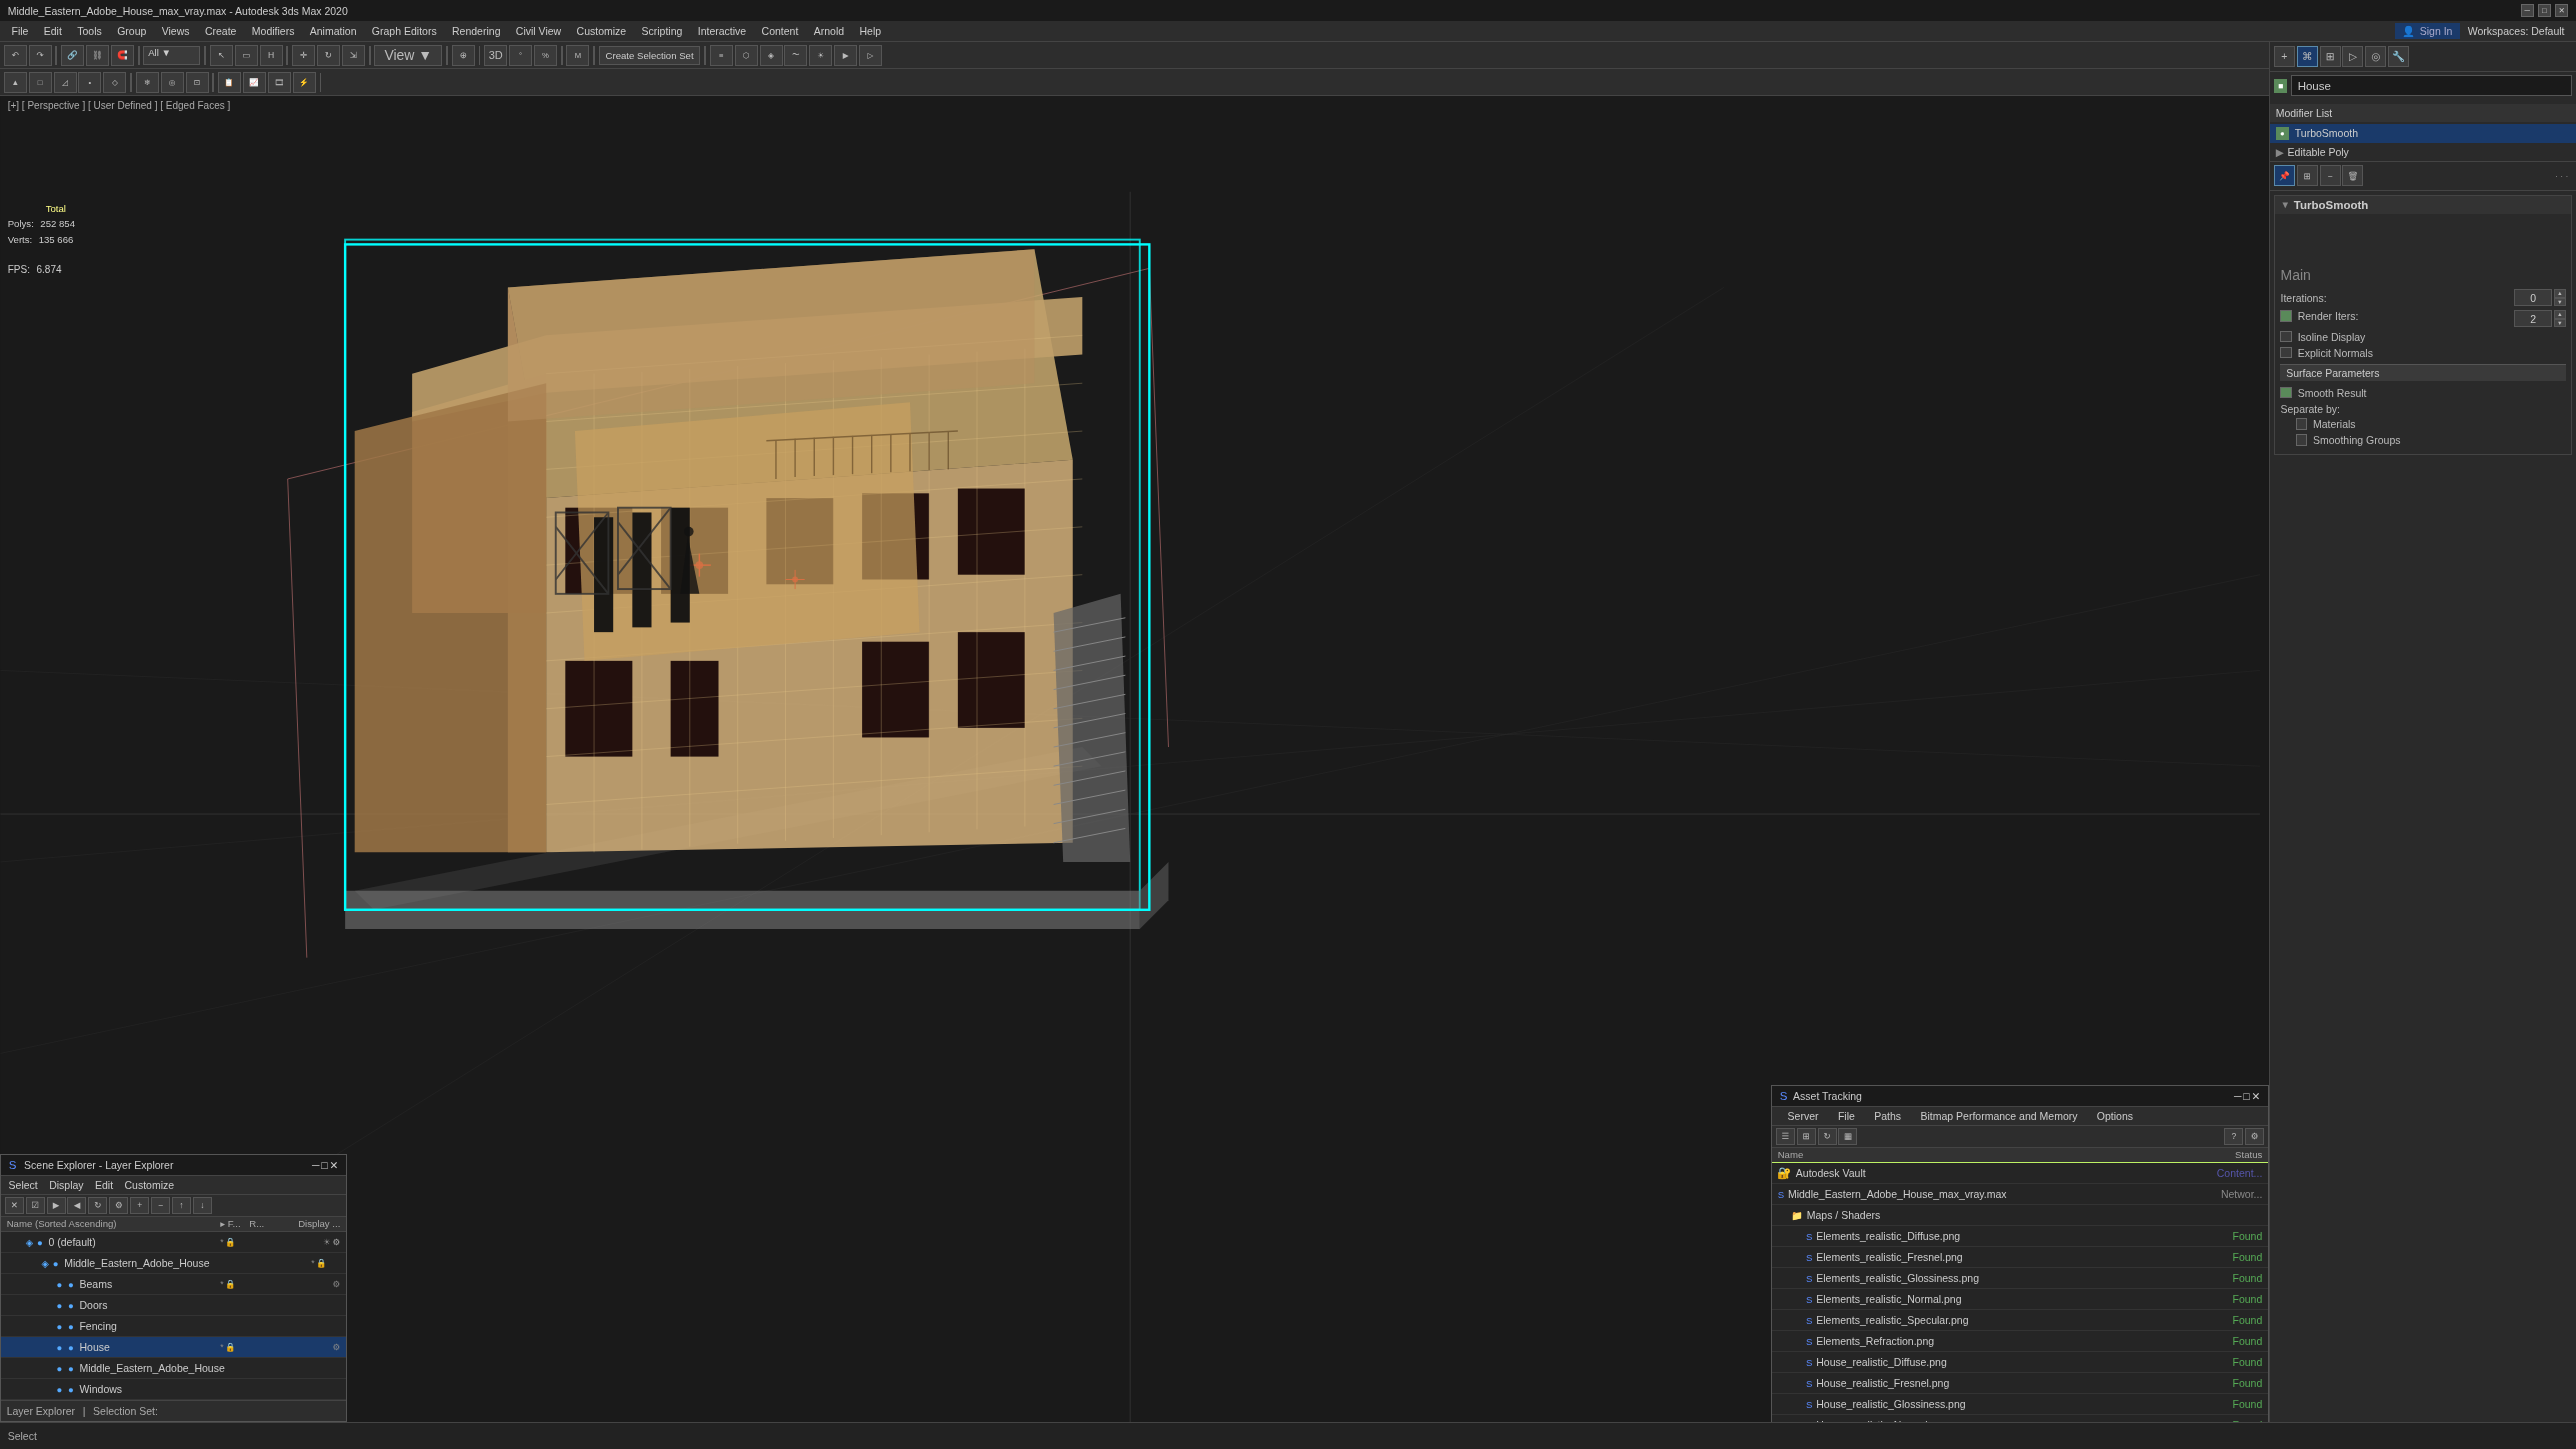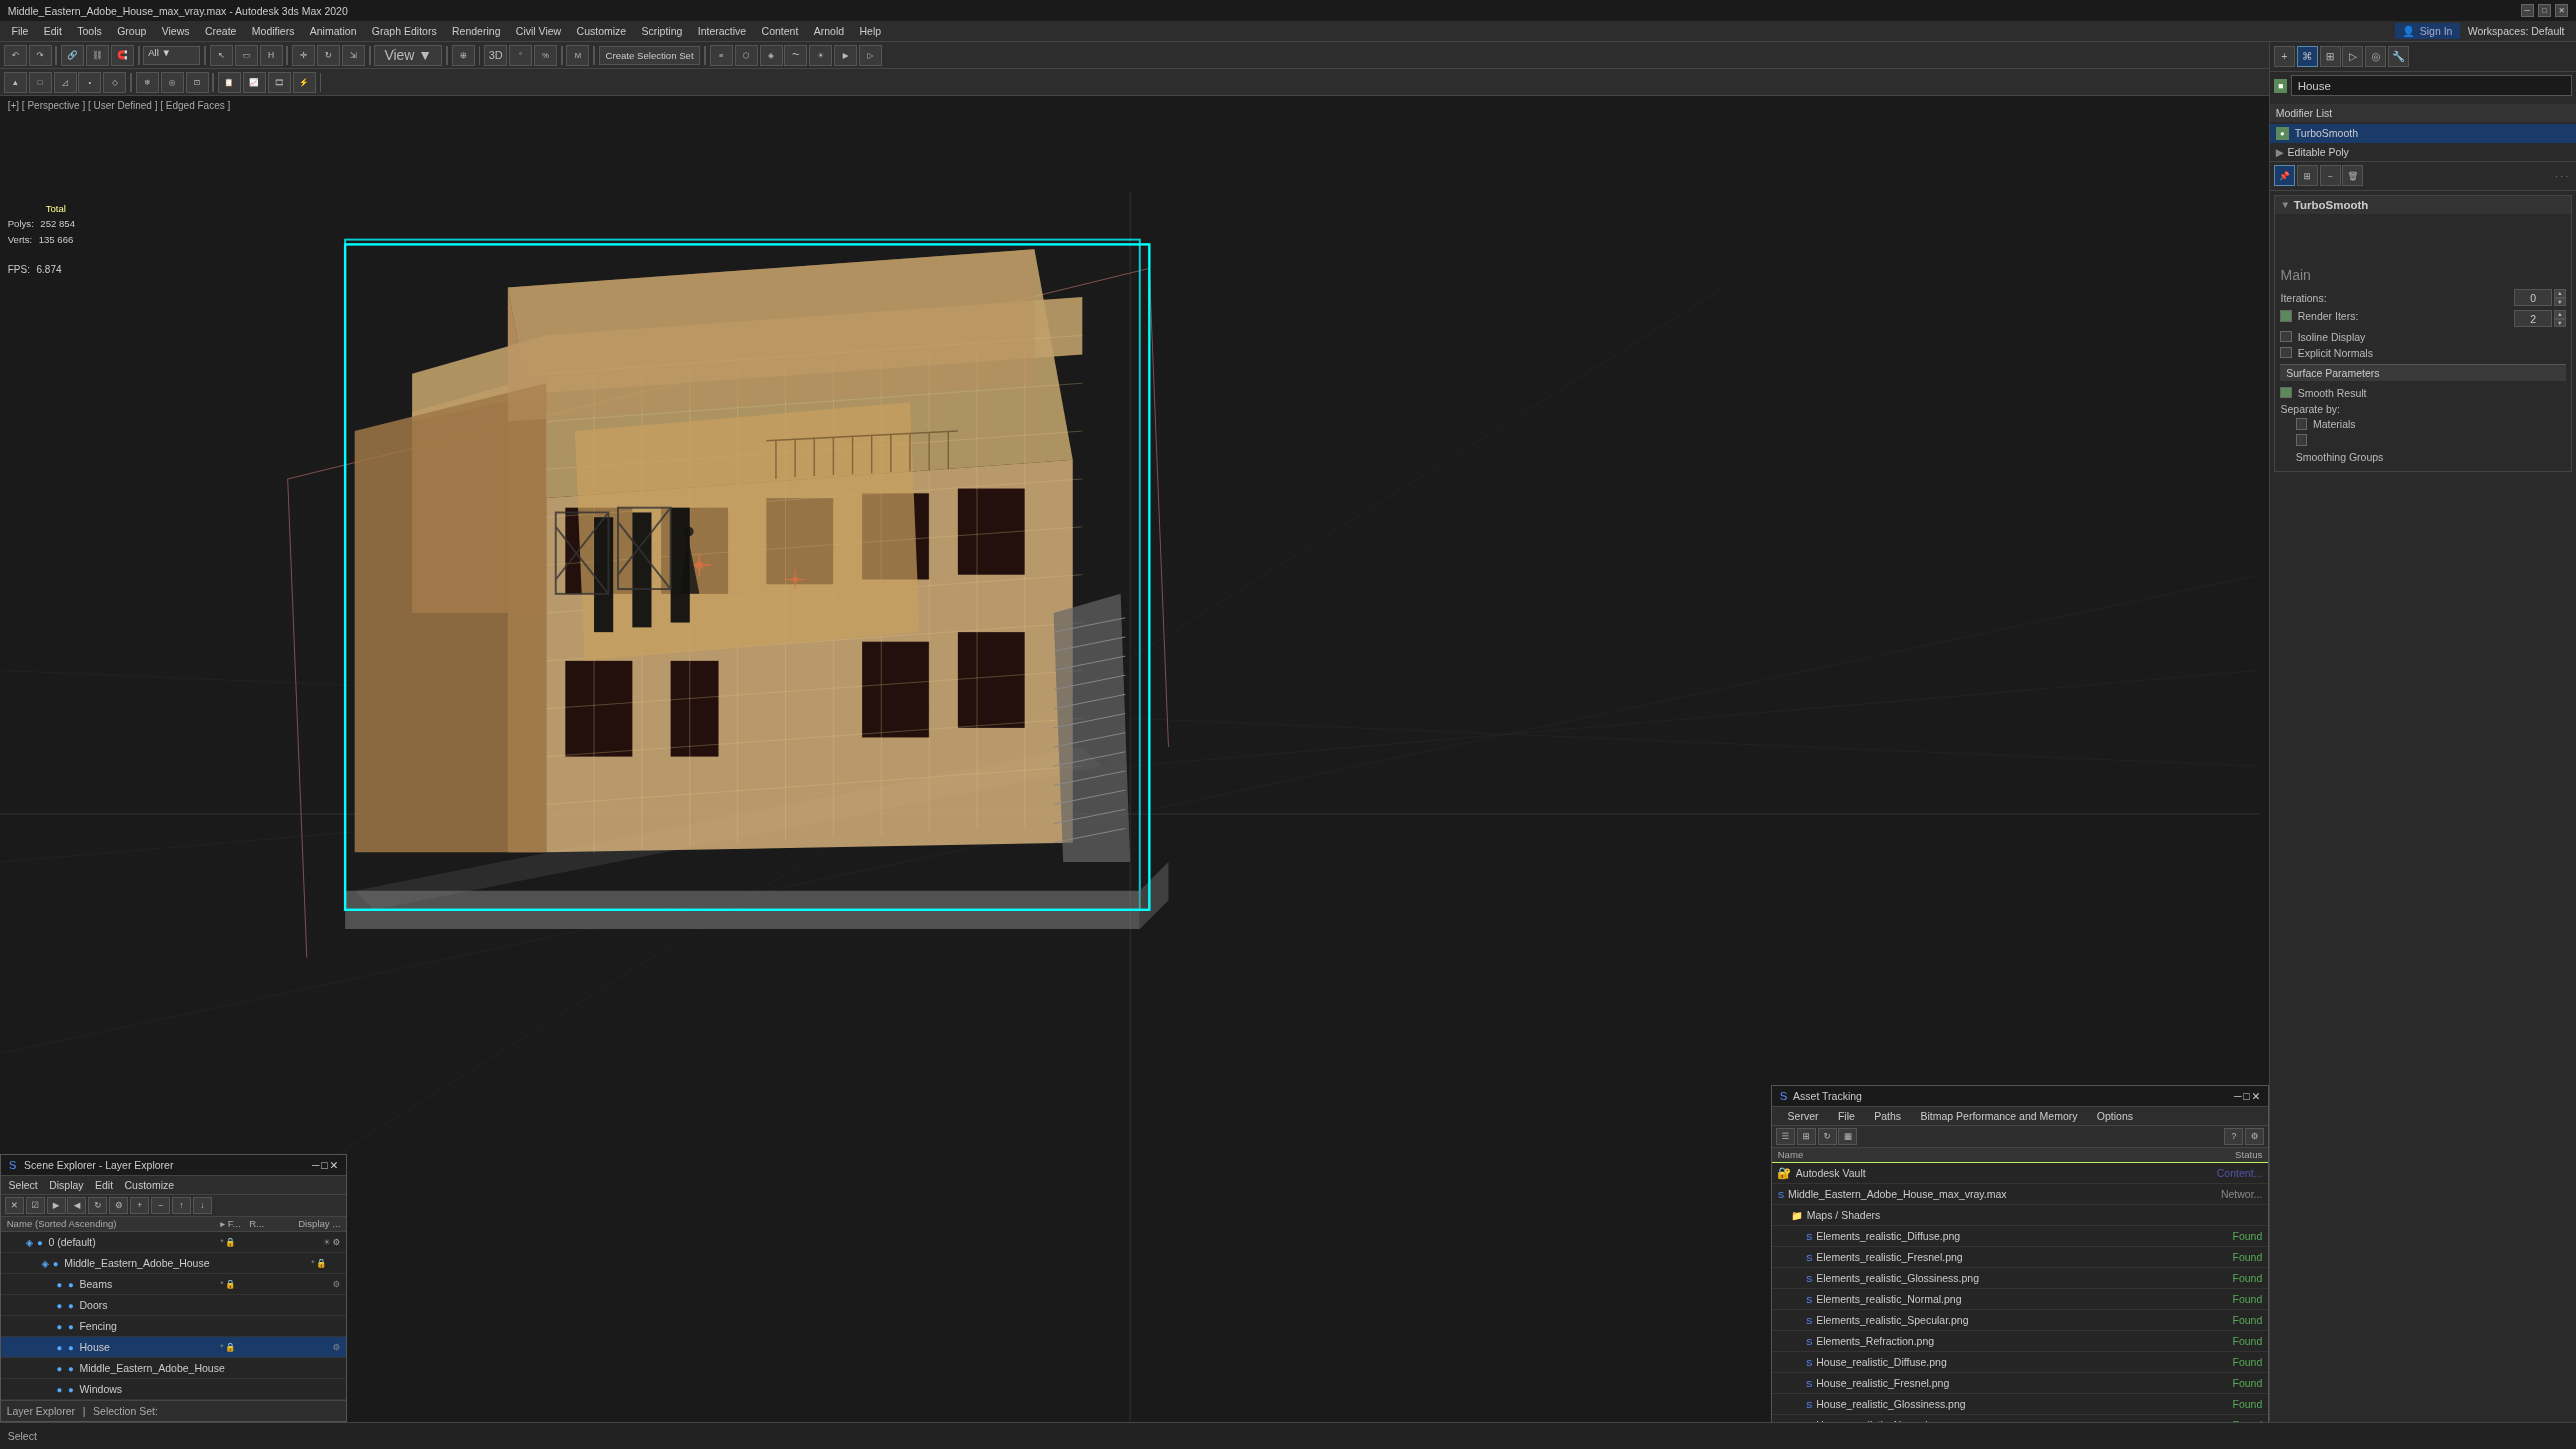--- a/index.html
+++ b/index.html
@@ -882,21 +882,21 @@
 
       <div class="ts-row">
         <span class="ts-row-label">Separate by:</span>
       </div>
 
       <div class="ts-checkbox-row" style="padding-left:15.3px;">
         <div class="ts-checkbox"></div>
         <span>Materials</span>
       </div>
 
-      <div class="ts-checkbox-row" style="padding-left:15.3px;flex-direction:column;">
+      <div class="ts-checkbox-row" style="padding-left:15.3px;">
         <div class="ts-checkbox"></div>
         <span>Smoothing Groups</span>
       </div>
     </div>
   </div>
 </div>
 
 <div id="scene-explorer">
   <div id="se-title">
     <span class="se-title-icon">S</span>

